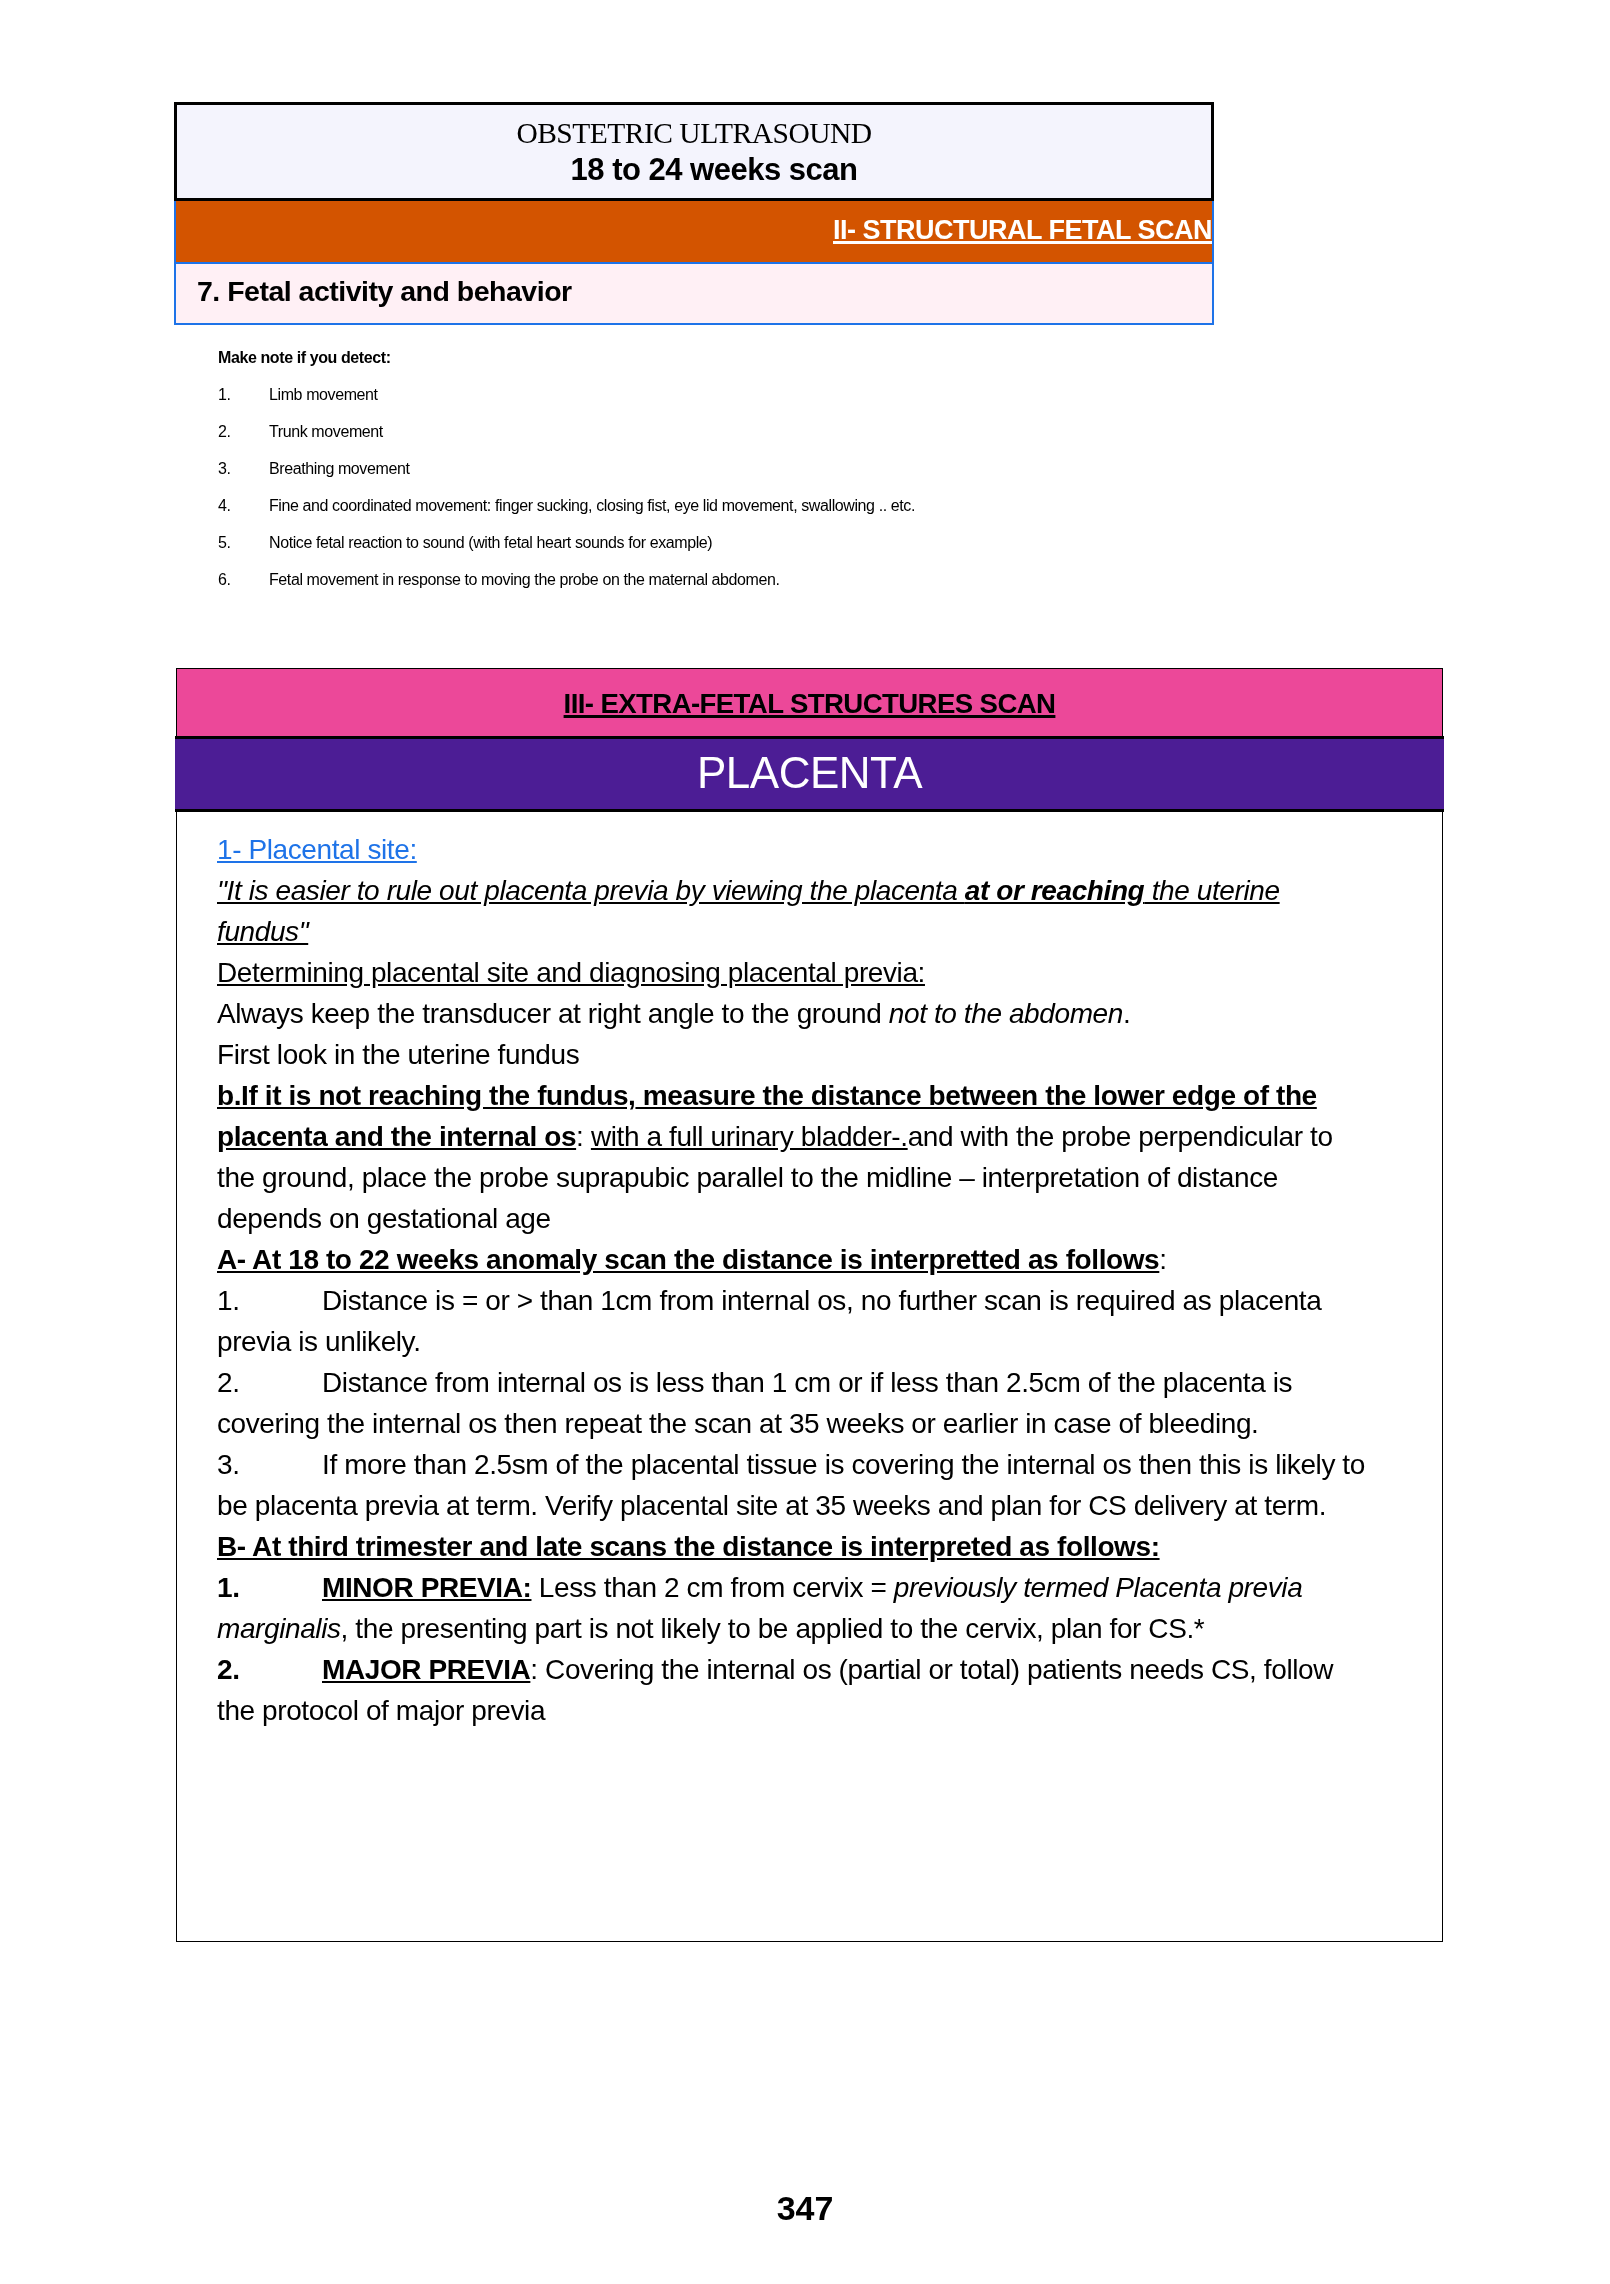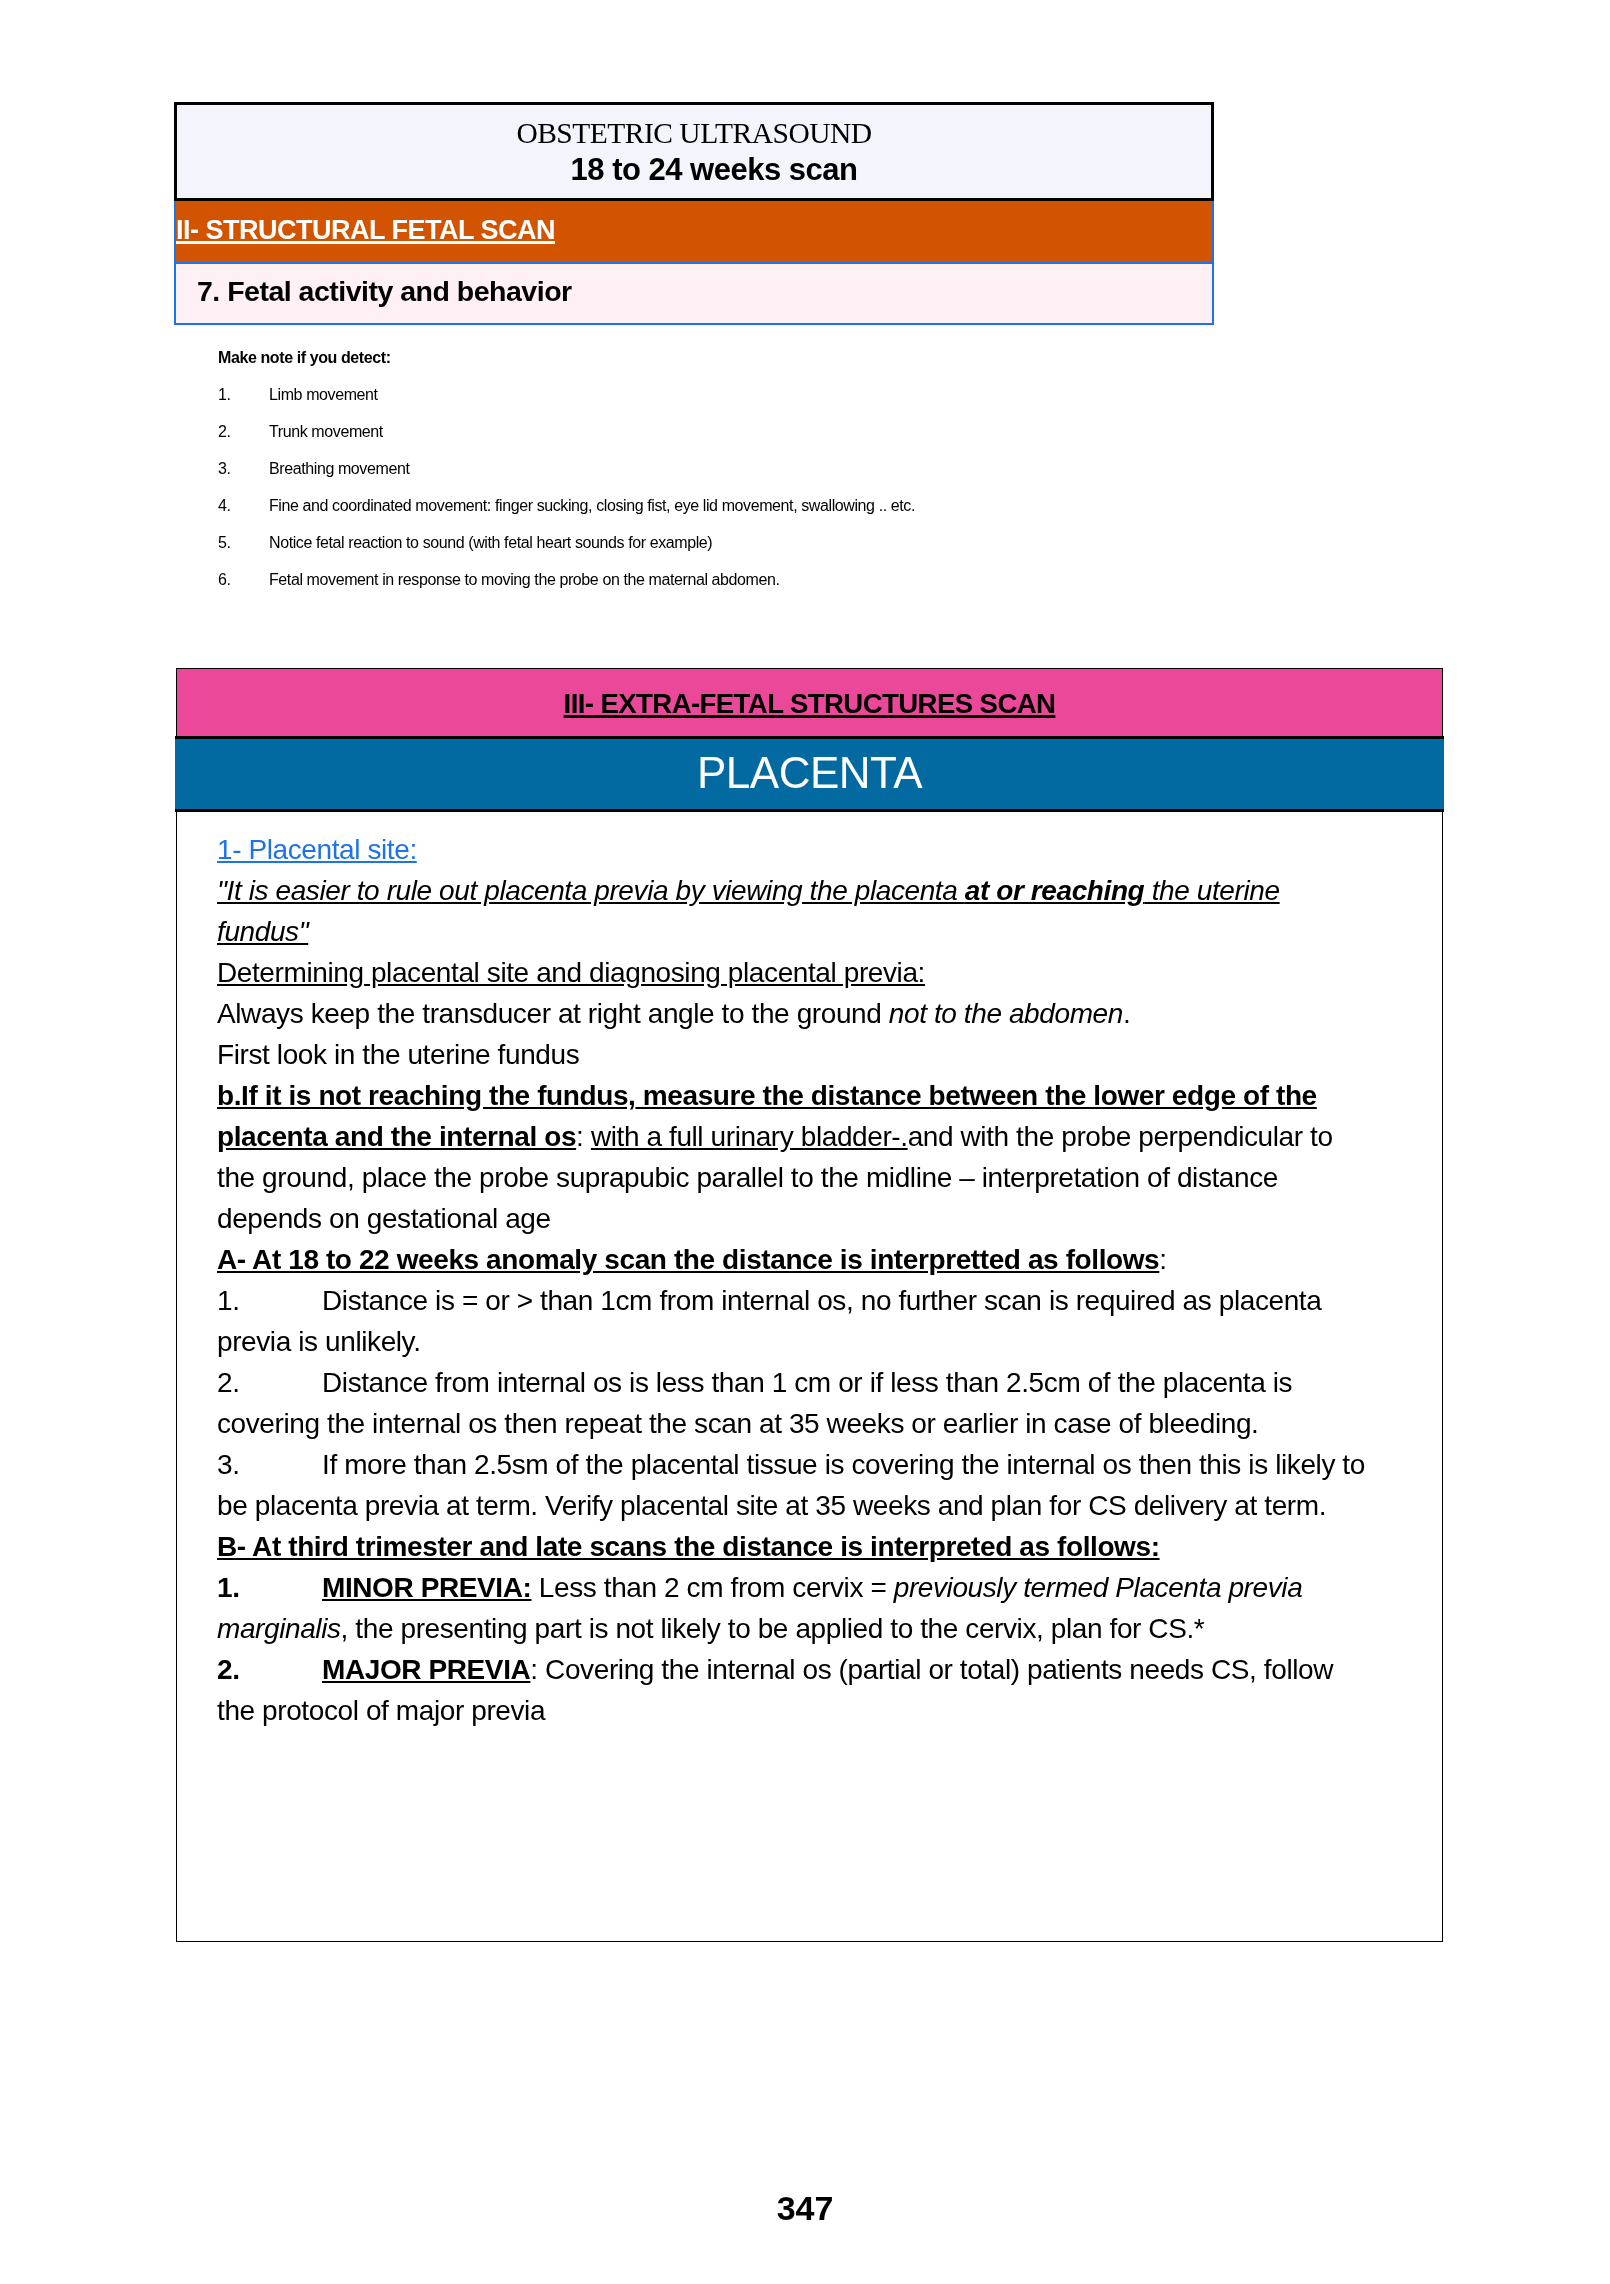--- a/index.html
+++ b/index.html
@@ -7,42 +7,42 @@
          font-family: "Liberation Sans", sans-serif; color: #000; }
 
   
   .top-box { position: absolute; left: 174px; top: 102px; width: 1040px; }
   .title-cell { height: 99px; background: #f4f4fd; border: 3.8px solid #000;
                 box-sizing: border-box; text-align: center; }
   .title-line1 { font-family: "Liberation Serif", serif; font-size: 29.5px; padding-top: 11.4px;
                  letter-spacing: -0.5px; line-height: 34px; }
   .title-line2 { font-size: 31px; font-weight: bold; line-height: 40px; letter-spacing: -0.5px; margin-left: 40px; }
   .blue-frame { border: 2.9px solid #1e73e8; border-top: none; box-sizing: border-box; }
-  .orange-band { height: 61px; background: #d35400; text-align: left; line-height: 59px; }
+  .orange-band { height: 61px; background: #d35400; text-align: right; line-height: 59px; }
   .orange-band span { color: #fff; font-weight: bold; font-size: 27px; text-decoration: underline;
                       text-decoration-thickness: 2.9px; letter-spacing: -0.5px; }
   .pink-row { height: 59px; background: #fff0f5; border-top: 2.9px solid #1e73e8;
               font-weight: bold; font-size: 28.5px; line-height: 55px; padding-left: 21px;
               letter-spacing: -0.5px; }
 
   
   .detect { position: absolute; left: 195px; top: 339px; width: 1227px; font-size: 16px;
             line-height: 37px; letter-spacing: -0.4px; margin-left: 23px; }
   .detect-head { font-weight: bold; }
   .detect-item { display: flex; }
   .detect-num { width: 51px; flex: none; }
   .detect-text { flex: 1; }
 
   
   .box2 { position: absolute; left: 176px; top: 668px; width: 1267px; height: 1274px;
           border: 1.9px solid #000; box-sizing: border-box; }
   .lightblue { height: 67px; background: #ec4899; text-align: center; line-height: 70px; }
   .lightblue span { font-weight: bold; font-size: 27.6px; text-decoration: underline;
                     text-decoration-thickness: 2.9px; letter-spacing: -0.6px; }
-  .red-band { height: 70px; background: #0369a1; border-top: 3.8px solid #000; border-bottom: 3.8px solid #000;
+  .red-band { height: 70px; background: #4c1d95; border-top: 3.8px solid #000; border-bottom: 3.8px solid #000;
               text-align: center; line-height: 67px; margin: 0 -1.9px; }
   .red-band span { color: #fff; font-size: 44px; letter-spacing: -0.5px; }
   .content { padding: 17px 0 0 40px; font-size: 28px; line-height: 41px; letter-spacing: -0.4px;
              width: 1160px; }
   .content p { margin: 0; }
   .blue-link { color: #1e73e8; text-decoration: underline; }
   .u { text-decoration: underline; }
   .b { font-weight: bold; }
   .i { font-style: italic; }
   .tab { display: inline-block; width: 105px; }

